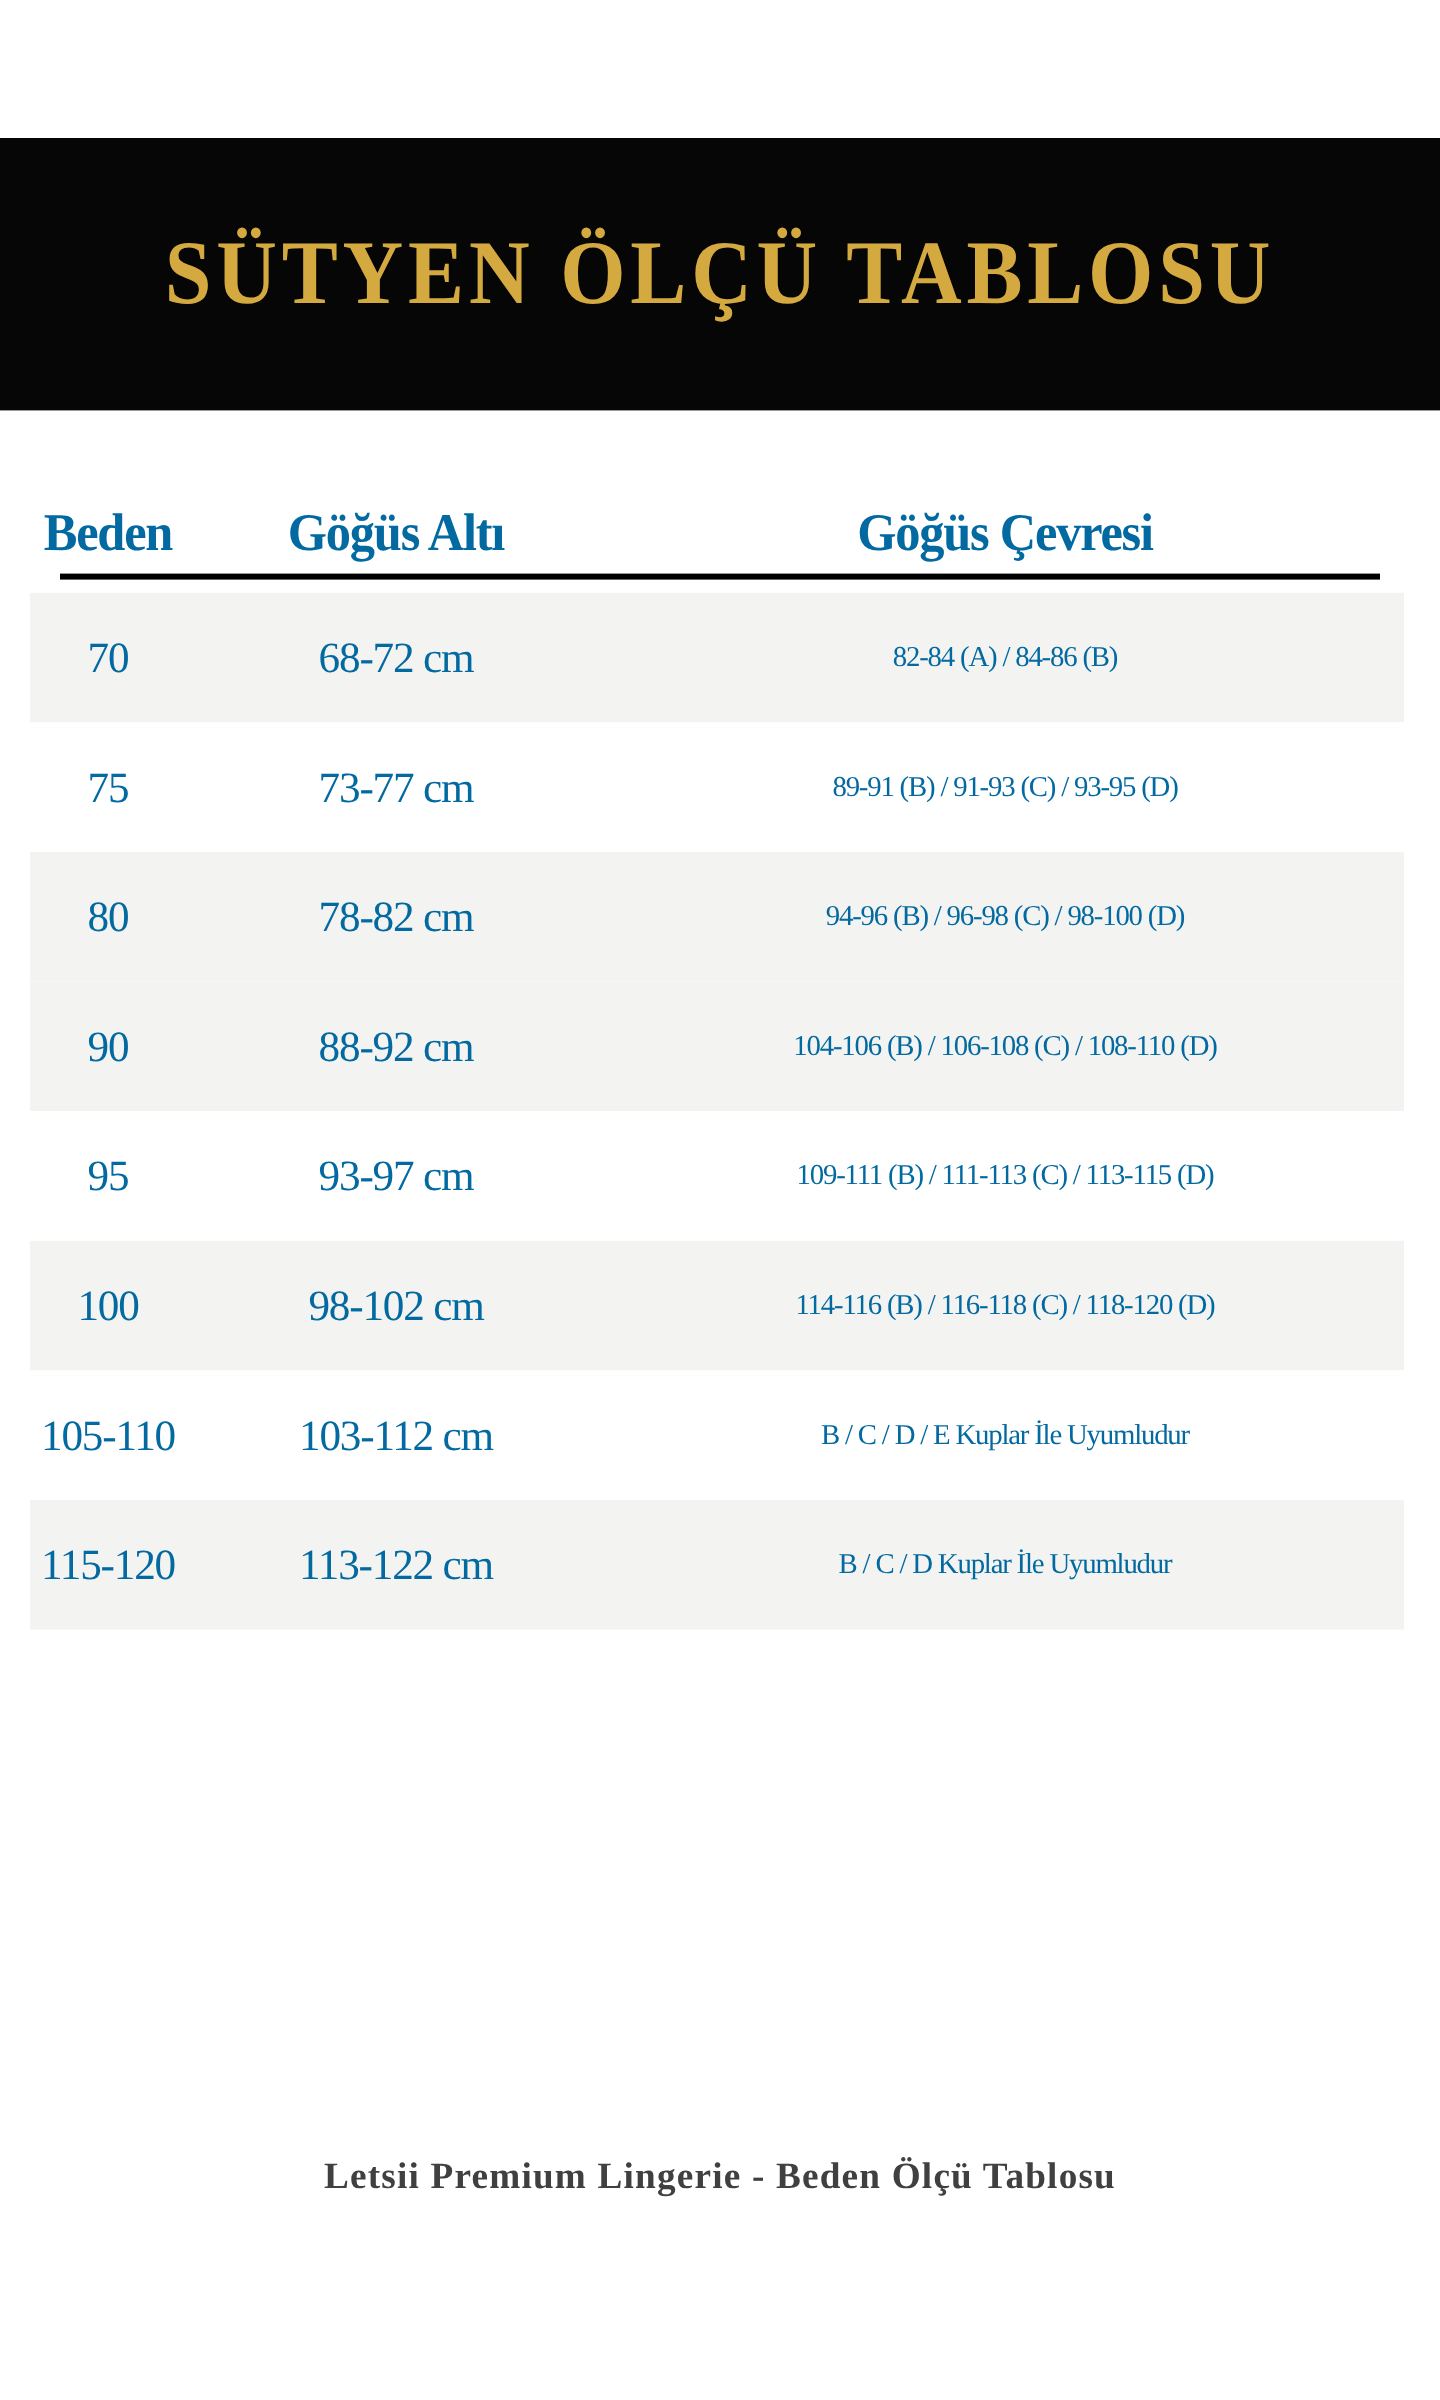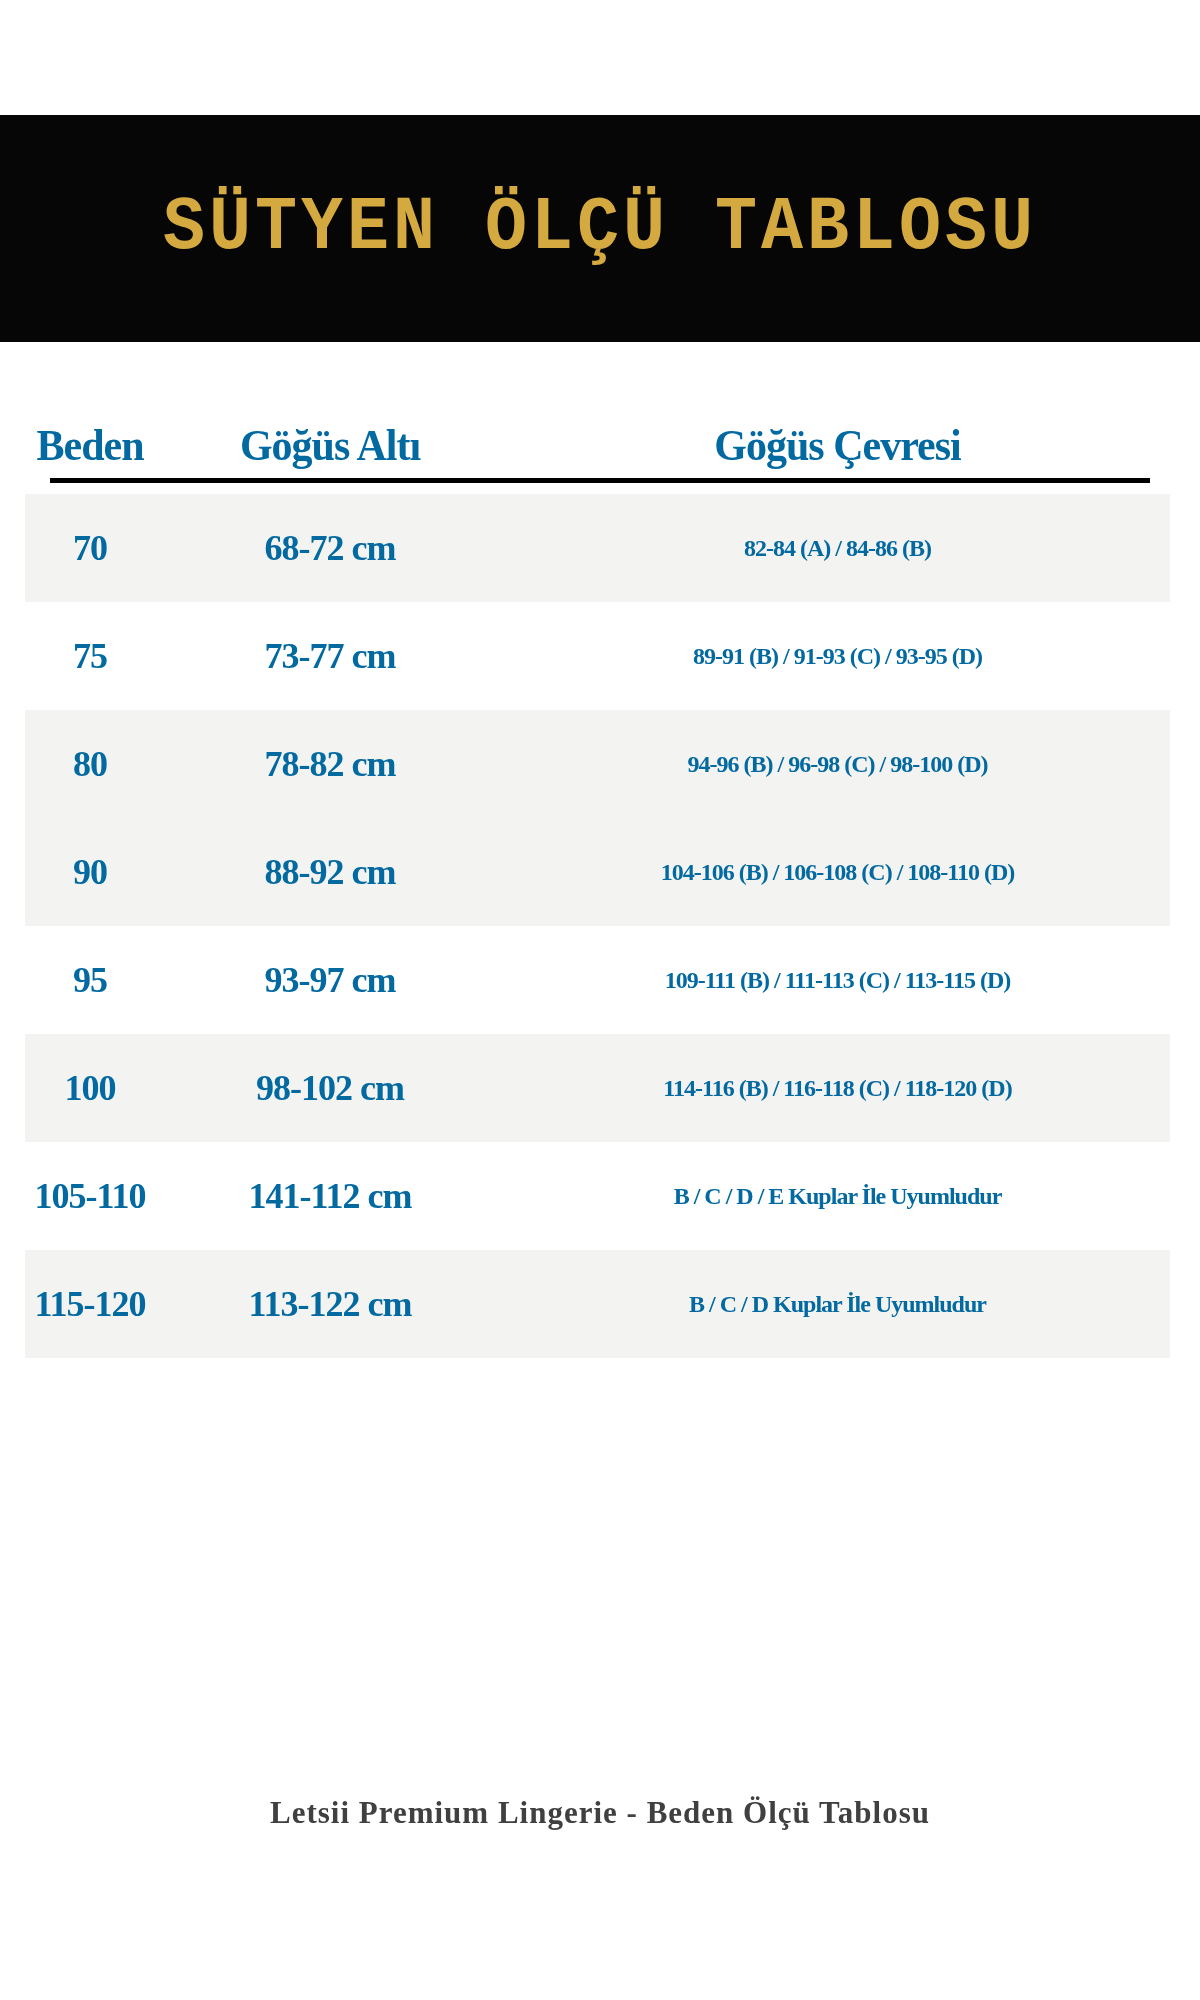--- a/index.html
+++ b/index.html
@@ -14,21 +14,20 @@
 
   
   .title-band {
     position: absolute;
     top: 115px; left: 0; right: 0;
     height: 227px;
     background: #060606;
     display: flex;
     align-items: center;
     justify-content: center;
-    font-family: Liberation Mono, monospace;
   }
   .title-band h1 {
     margin: 0;
     font-size: 70px;
     font-weight: bold;
     letter-spacing: 4px;
     color: #d4a93f;
     transform: scaleY(1.08);
     white-space: nowrap;
   }
@@ -66,21 +65,21 @@
   .rows { margin-top: 11px; }
   .row {
     display: flex;
     height: 108px;
     align-items: center;
     background: #ffffff;
   }
   .row.alt { background: #f3f3f1; }
   .td {
     font-size: 36px;
-    font-weight: bold;
+    font-weight: normal;
     letter-spacing: -1px;
     text-align: center;
     white-space: nowrap;
   }
   .td.cup { font-size: 24px; }
 
   
   .footer-line {
     position: absolute;
     top: 1795px; left: 0; right: 0;
@@ -140,21 +139,21 @@
   </div>
 
   <div class="row alt">
     <div class="td col-1">100</div>
     <div class="td col-2">98-102 cm</div>
     <div class="td col-3 cup">114-116 (B) / 116-118 (C) / 118-120 (D)</div>
   </div>
 
   <div class="row">
     <div class="td col-1">105-110</div>
-    <div class="td col-2">141-112 cm</div>
+    <div class="td col-2">103-112 cm</div>
     <div class="td col-3 cup">B / C / D / E  Kuplar İle Uyumludur</div>
   </div>
 
   <div class="row alt">
     <div class="td col-1">115-120</div>
     <div class="td col-2">113-122 cm</div>
     <div class="td col-3 cup">B / C / D  Kuplar İle Uyumludur</div>
   </div>
 
 </div>

